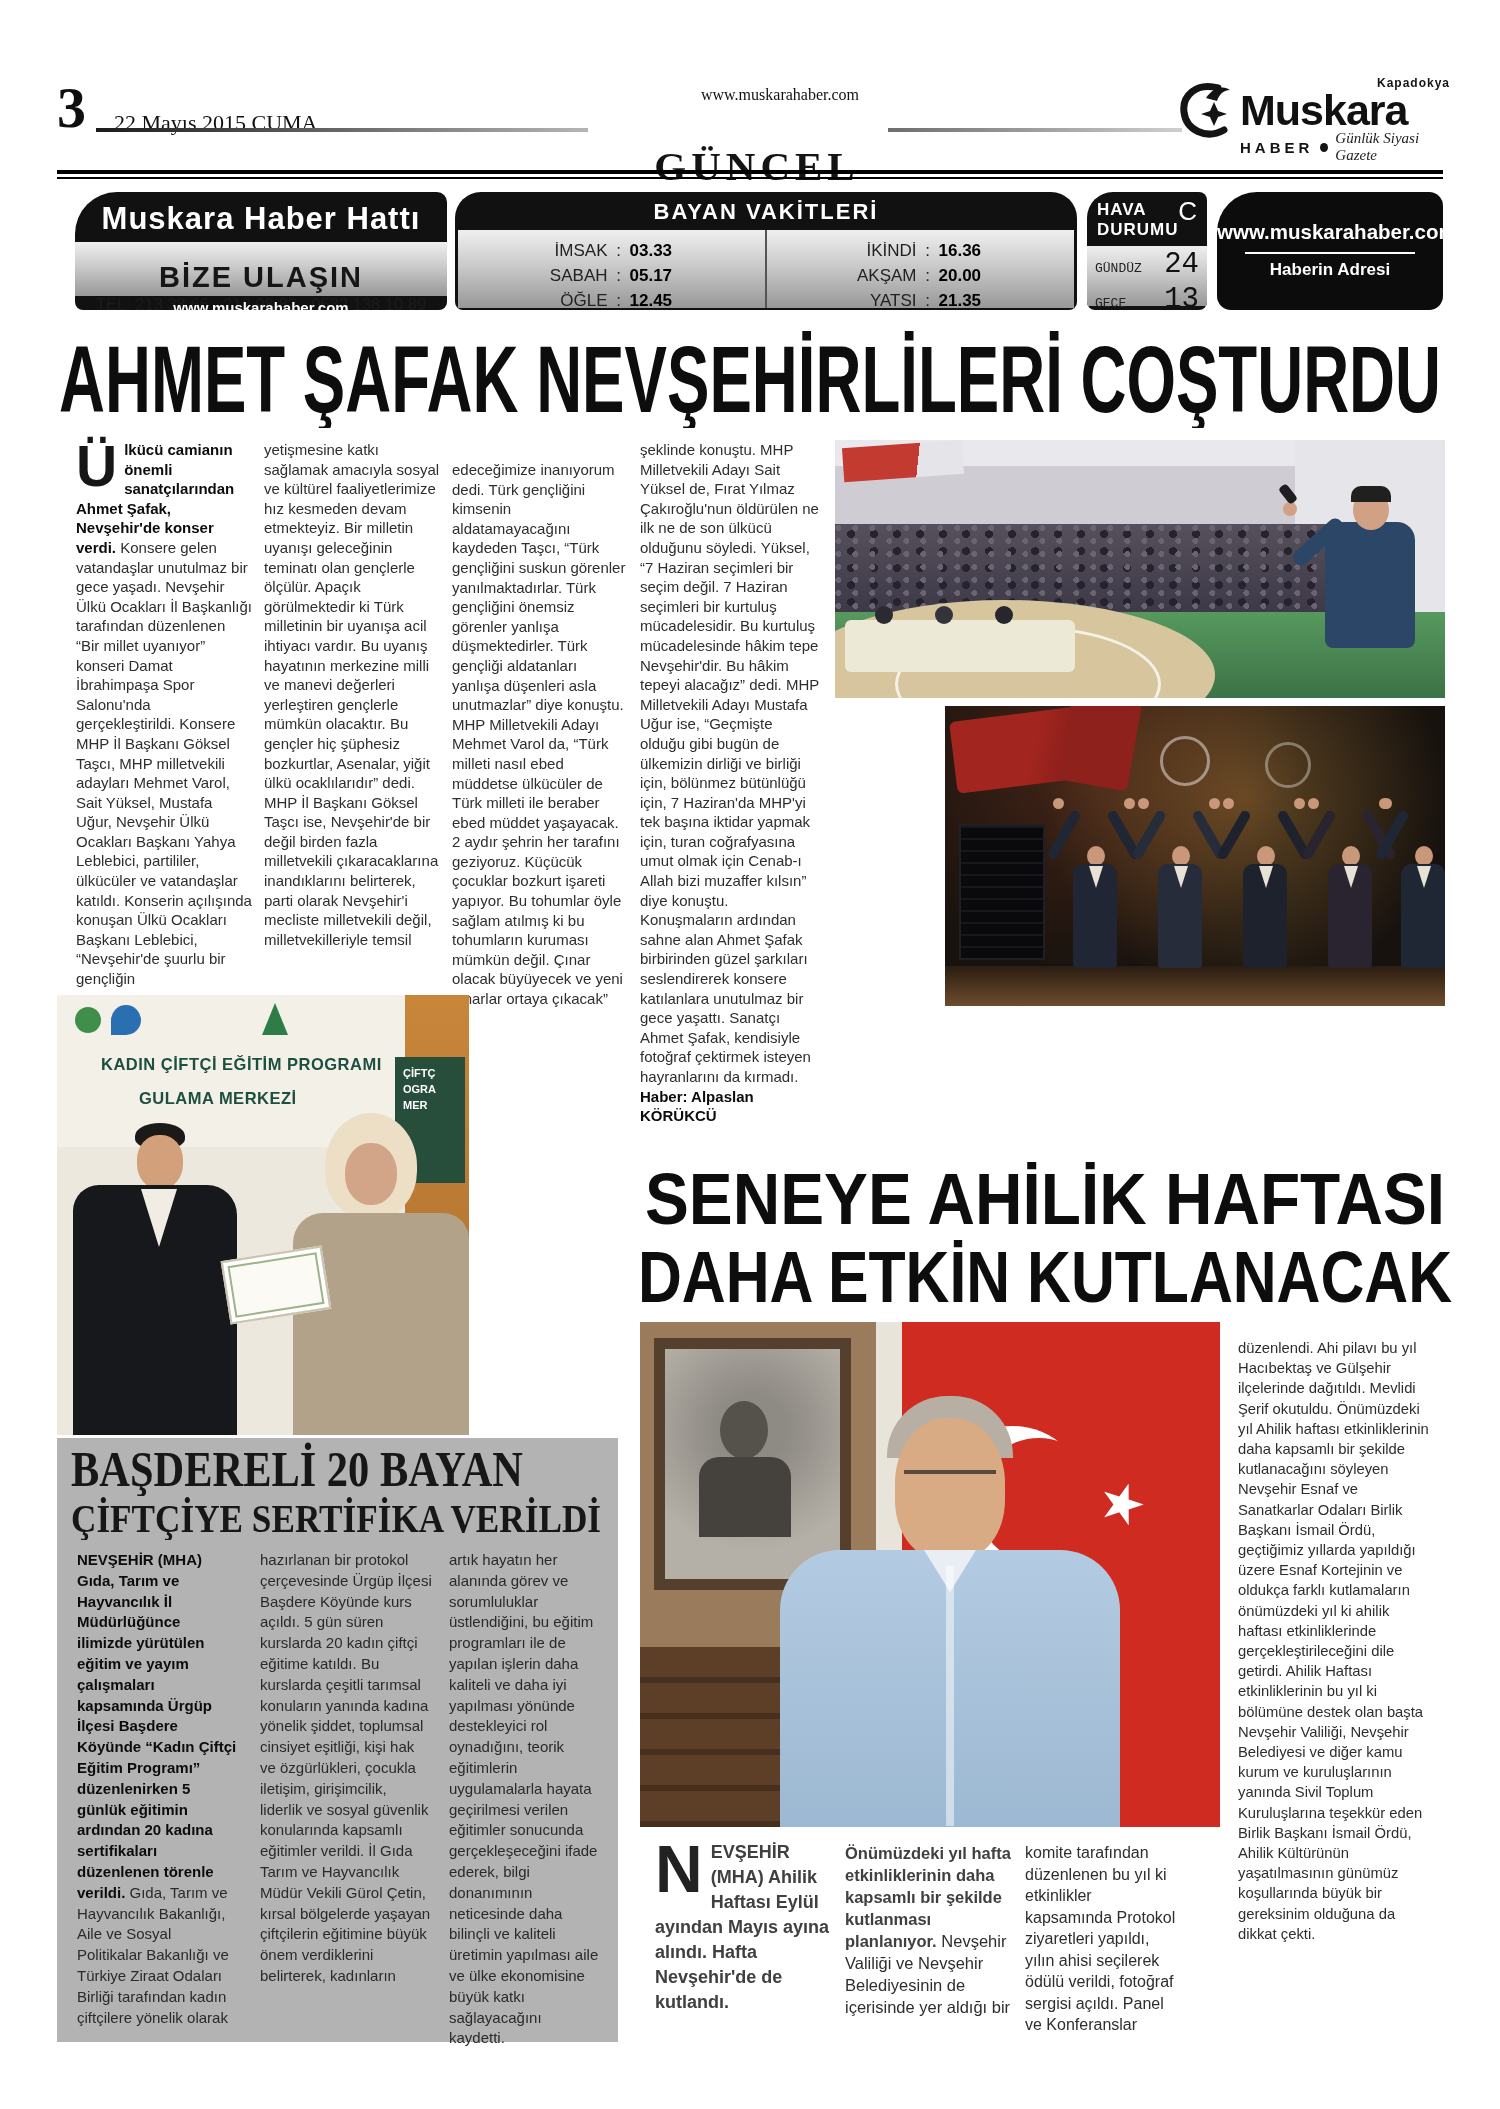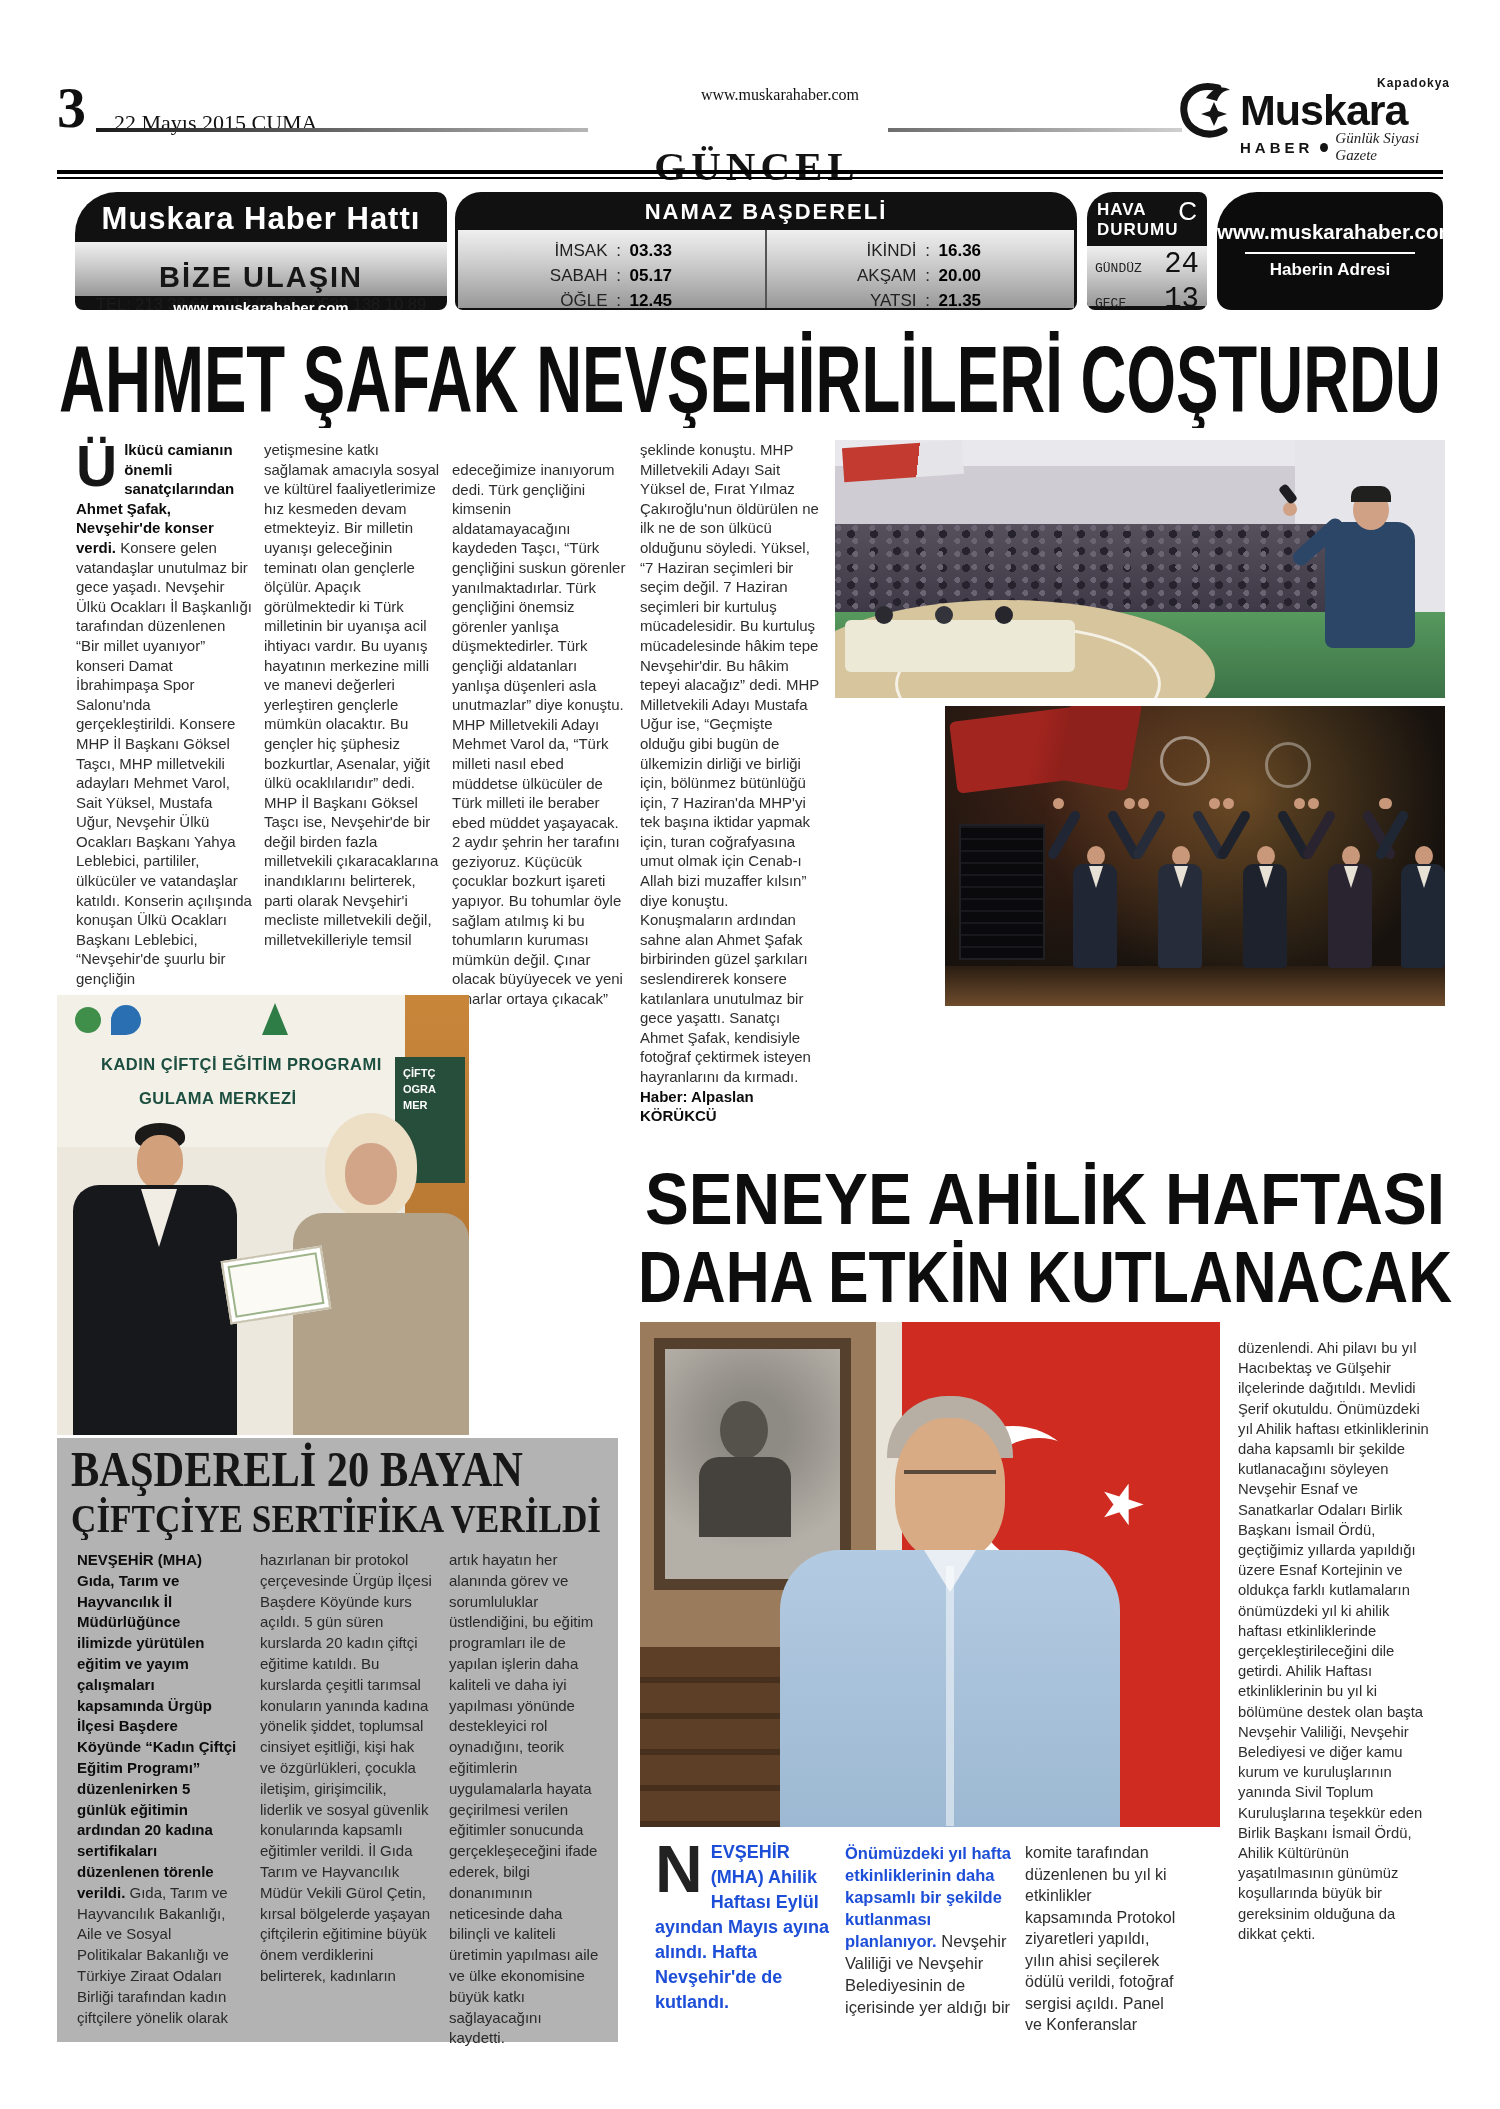--- a/index.html
+++ b/index.html
@@ -39,21 +39,21 @@
   .sitebox{background:#0c0c0c;border-radius:40px 14px 14px 14px;text-align:center;color:#fff;}
   .sitebox .u{font-weight:bold;font-size:20.5px;padding-top:28px;}
   .sitebox .dv{width:170px;height:2px;background:#fff;margin:8px auto 6px auto;}
   .sitebox .tg{font-size:17px;font-weight:bold;}
   .photo{position:absolute;overflow:hidden;background:#888;}
   .photo div{position:absolute;}
   .graybox{background:#b3b3b3;}
   .gcol{position:absolute;font-size:15px;line-height:20.8px;color:#2a2a2a;}
   .gcol b{color:#0c0c0c;}
   .btcol{position:absolute;font-size:16.5px;line-height:22px;color:#2e2e2e;}
-  .btcol b{color:#1d4ed8;}
+  .btcol b{color:#404040;}
   .byline::before{content:" ";}
   .byline{font-weight:bold;color:#0c0c0c;}
 </style>
 </head>
 <body>
 
 <div class="page">
 
   <div class="abs serif" style="left:57px;top:74px;font-size:58px;font-weight:bold;color:#0f0f0f;">3</div>
   <div class="abs serif" style="left:114px;top:110px;font-size:22px;color:#111;">22 Mayıs 2015 CUMA</div>
@@ -86,21 +86,21 @@
   <div class="abs hotline box-black" style="left:75px;top:192px;width:372px;height:118px;">
     <div class="t">Muskara Haber Hattı</div>
     <div class="silver" style="height:54px;margin-top:5px;">
       <div class="ul">BİZE ULAŞIN</div>
       <div class="tel">TEL: 213 38 66 - 212 98 82 - 0532 138 10 89</div>
     </div>
     <div class="u">www.muskarahaber.com</div>
   </div>
 
   <div class="abs prayer box-black" style="left:455px;top:192px;width:622px;height:118px;">
-    <div class="t">NAMAZ BAŞDERELİ</div>
+    <div class="t">BAYAN VAKİTLERİ</div>
     <div class="body silver" style="height:78px;margin:5px 3px 3px 3px;">
       <div class="half">
         <div class="prow">
             <span class="lbl">İMSAK</span>
             <span class="col">:</span>
             <span class="val">03.33</span>
           </div>
         <div class="prow">
             <span class="lbl">SABAH</span>
             <span class="col">:</span>

